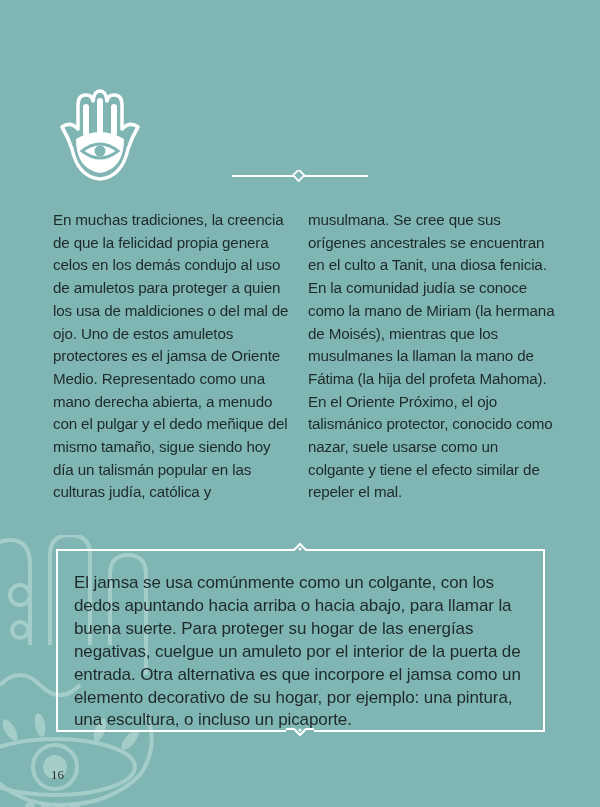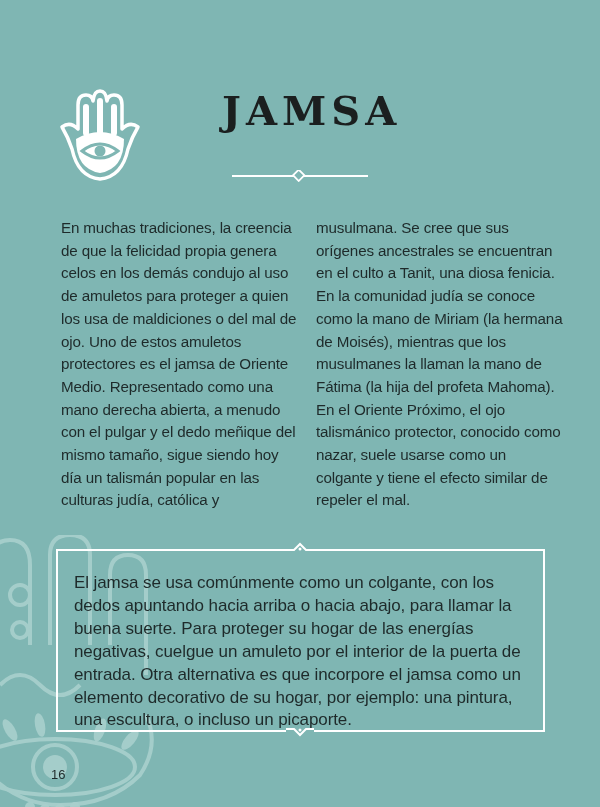--- a/index.html
+++ b/index.html
@@ -24,21 +24,21 @@
     font-size: 40px; letter-spacing: 5px; color: #1b1f1f;
     margin: 0; line-height: 50px;
   }
 
   .divider { position: absolute; left: 232px; top: 170px; width: 136px; height: 12px; }
 
   .col {
     position: absolute; top: 209px;
     font-size: 15.2px; line-height: 22.7px;
     letter-spacing: -0.15px;
-    margin: 8px;
+    margin: 0;
   }
   .col-left  { left: 53px;  width: 240px; }
   .col-right { left: 308px; width: 248px; }
 
   .tip-box {
     position: absolute; left: 56px; top: 549px;
     width: 489px; height: 183px;
     border: 2px solid #ffffff;
     box-sizing: border-box;
   }
@@ -49,21 +49,21 @@
   .tip-notch.top { top: 539px; }
   .tip-notch.bottom { top: 726px; }
   .tip-text {
     position: absolute; left: 74px; top: 572px; width: 470px;
     font-size: 17px; line-height: 22.9px; margin: 0;
     letter-spacing: -0.1px;
   }
 
   .page-number {
     position: absolute; left: 51px; top: 767px;
-    font-size: 13px; color: #1e2a2a;
+    font-size: 13px; color: #1e2a2a; font-family: Liberation Serif, serif;
   }
   .running-footer {
     position: absolute; left: 240px; top: 765px;
     font-size: 12.5px; letter-spacing: 1.2px; color: #4c1d95; margin-top: 48px;
   }
 </style>
 </head>
 <body>
 
 <div class="page">
@@ -94,21 +94,20 @@
   </svg>
 
   <svg class="hamsa-icon" viewBox="0 0 88 96">
     <path d="M22 18 Q22 8 30 8 Q36 8 37 14 Q38 4 44 4 Q50 4 51 14 Q52 8 58 8 Q66 8 66 18 L66 42 Q74 34 82 40 Q76 50 72 62 Q66 90 44 92 Q22 90 16 62 Q12 50 6 40 Q14 34 22 42 Z" fill="none" stroke="#ffffff" stroke-width="3.5" stroke-linejoin="round"></path>
     <path d="M30 20 L30 46 M44 14 L44 46 M58 20 L58 46" stroke="#ffffff" stroke-width="6" stroke-linecap="round" fill="none"></path>
     <path d="M20 52 Q44 38 68 52 Q68 82 44 86 Q20 82 20 52 Z" fill="#ffffff"></path>
     <path d="M26 64 Q44 50 62 64 Q44 78 26 64 Z" fill="none" stroke="#7fb6b3" stroke-width="3"></path>
     <circle cx="44" cy="64" r="5.5" fill="#7fb6b3"></circle>
   </svg>
 
-  <h1 class="title">JAMSA</h1>
 
   <svg class="divider" viewBox="0 0 136 12">
     <line x1="0" y1="6" x2="136" y2="6" stroke="#ffffff" stroke-width="2"></line>
     <rect x="62" y="1" width="8" height="8" transform="rotate(45 66 6)" fill="#7fb6b3" stroke="#ffffff" stroke-width="1.8"></rect>
   </svg>
 
   <p class="col col-left">En muchas tradiciones, la creencia de que la felicidad propia genera celos en los demás condujo al uso de amuletos para proteger a quien los usa de maldiciones o del mal de ojo. Uno de estos amuletos protectores es el jamsa de Oriente Medio. Representado como una mano derecha abierta, a menudo con el pulgar y el dedo meñique del mismo tamaño, sigue siendo hoy día un talismán popular en las culturas judía, católica y</p>
   <p class="col col-right">musulmana. Se cree que sus orígenes ancestrales se encuentran en el culto a Tanit, una diosa fenicia. En la comunidad judía se conoce como la mano de Miriam (la hermana de Moisés), mientras que los musulmanes la llaman la mano de Fátima (la hija del profeta Mahoma). En el Oriente Próximo, el ojo talismánico protector, conocido como nazar, suele usarse como un colgante y tiene el efecto similar de repeler el mal.</p>
 
   <div class="tip-box"></div>

